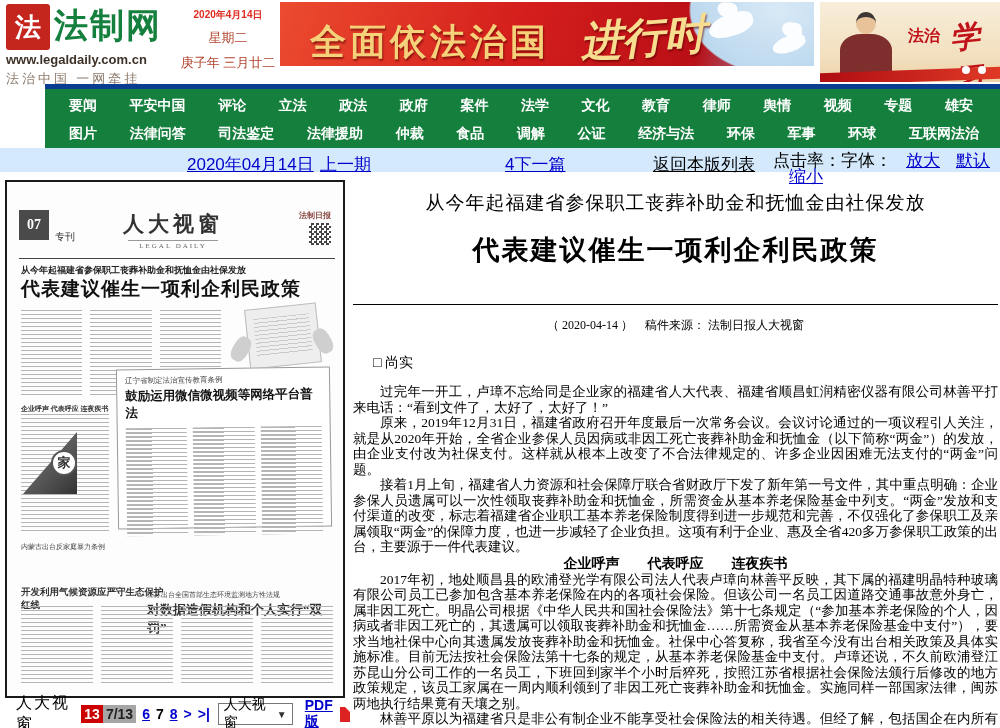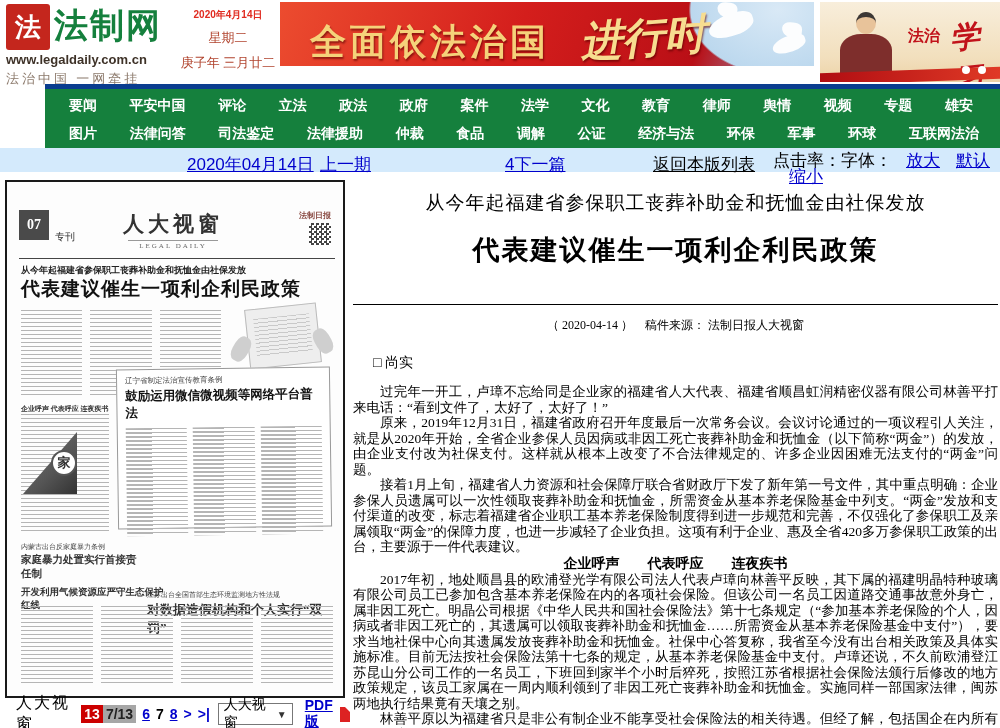--- a/index.html
+++ b/index.html
@@ -279,21 +279,20 @@
       <div class="k">辽宁省制定法治宣传教育条例</div>
       <div class="h">鼓励运用微信微视频等网络平台普法</div>
       <div class="np-box2-cols">
         <div class="stripes"></div>
           <div class="stripes"></div>
           <div class="stripes"></div>
       </div>
     </div>
     <div class="np-art3">
       <div class="k">内蒙古出台反家庭暴力条例</div>
-      <div class="h">家庭暴力处置实行首接责任制</div>
     </div>
     <div class="np-art4">
       <div class="k">江苏出台全国首部生态环境监测地方性法规</div>
       <div class="h">对数据造假机构和个人实行“双罚”</div>
     </div>
     <div class="np-art5">
       <div class="h">开发利用气候资源应严守生态保护红线</div>
     </div>
     <div class="np-bottom-cols">
       <div class="stripes"></div>

